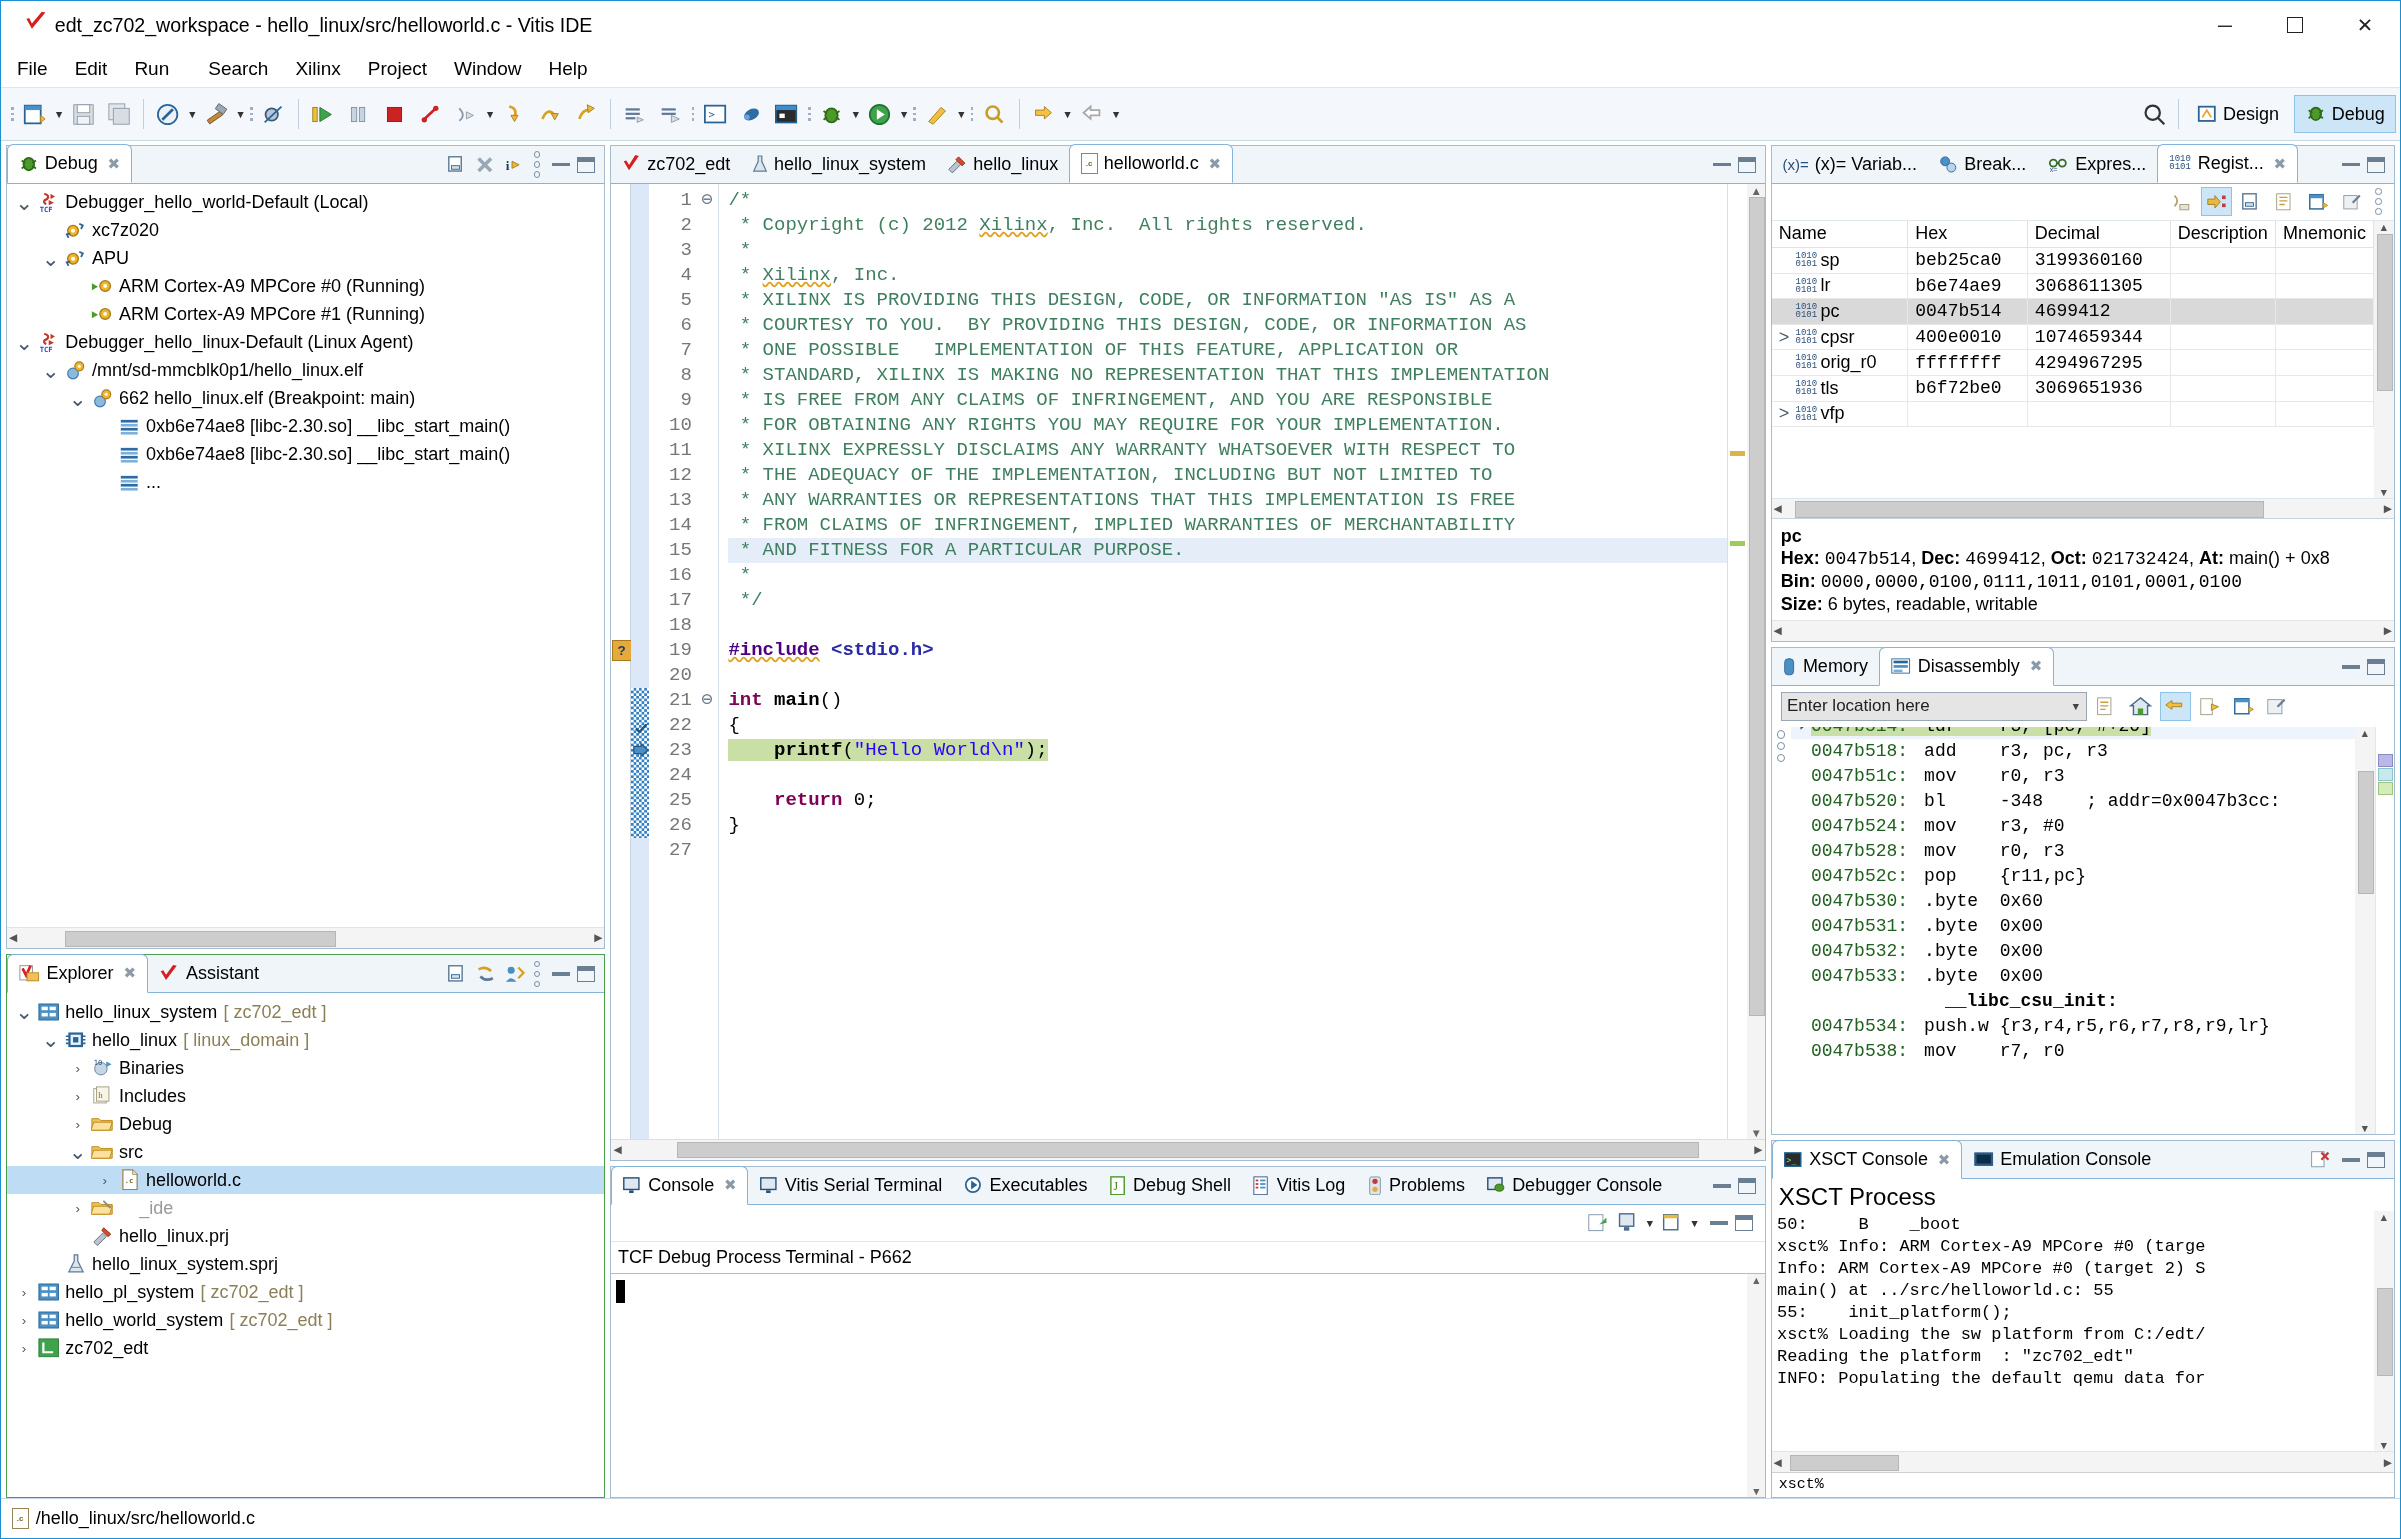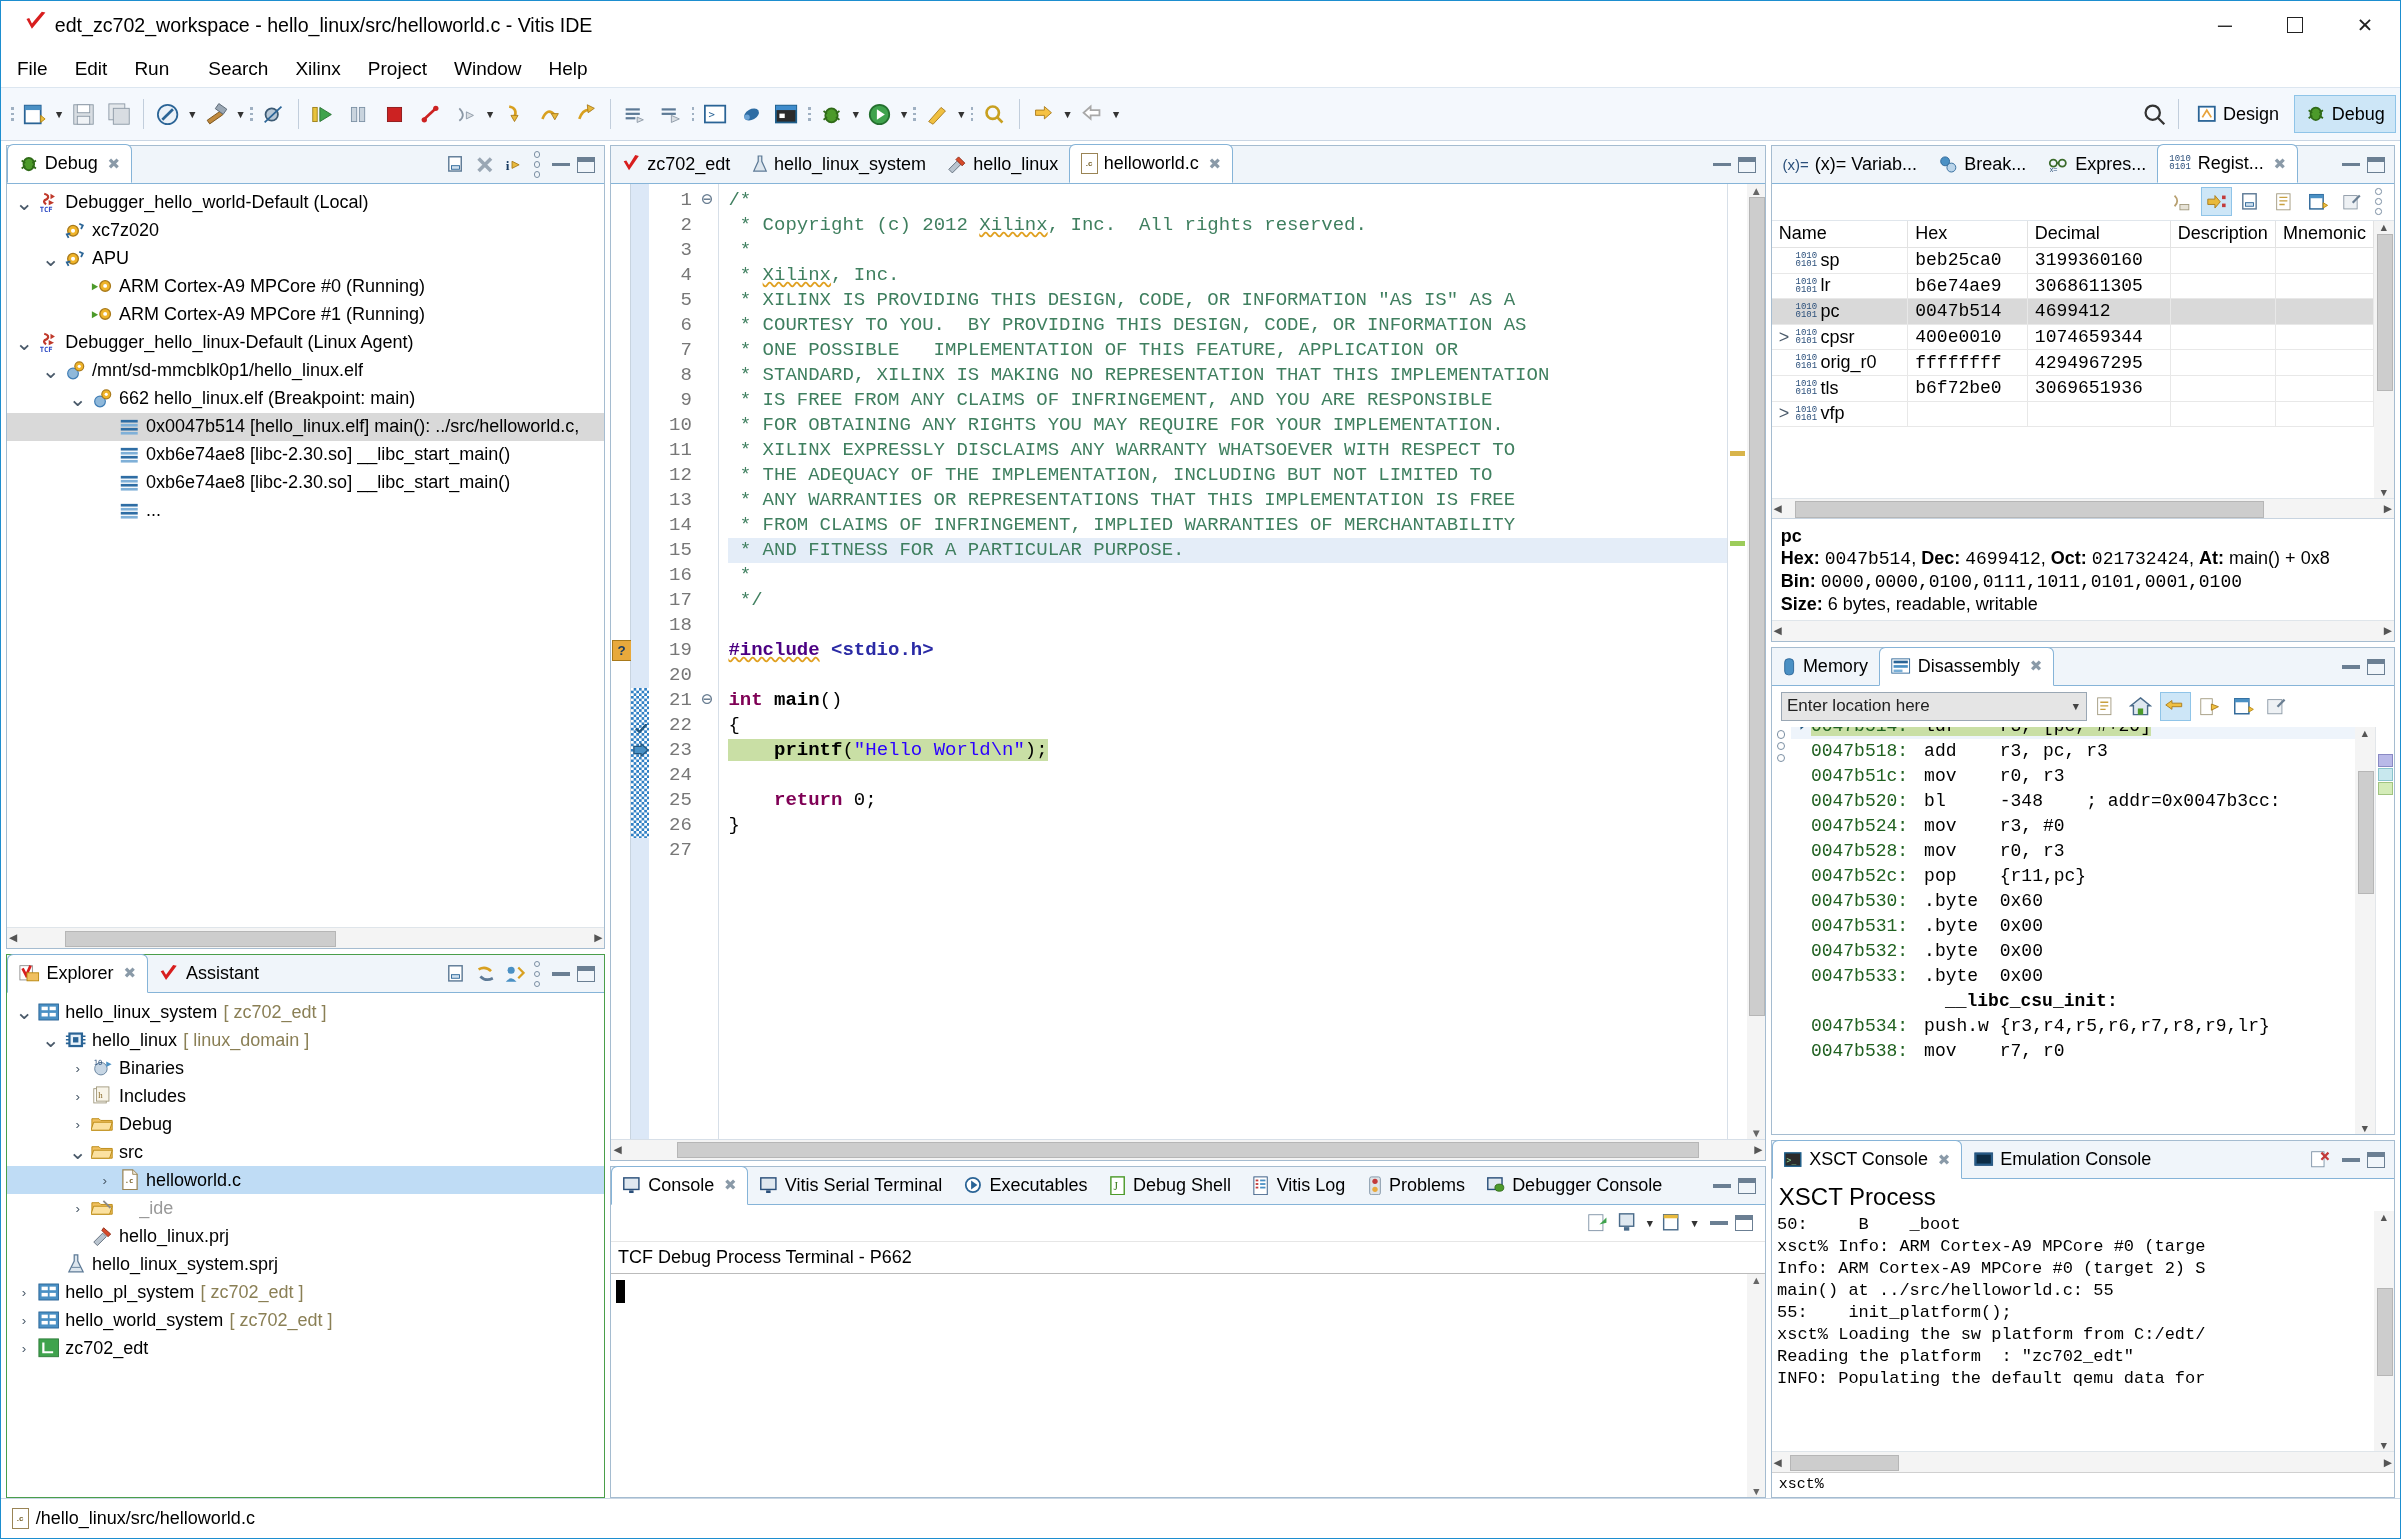--- a/index.html
+++ b/index.html
@@ -512,32 +512,20 @@
               <div class="trow" style="padding-left: 59px;">
                 <span class="arrow" style="font-size: 21.4px; line-height: 12.5px;">⌄</span>
                 <span class="tico">
                   <svg width="21.4" height="19.6" viewBox="0 0 24 22">
                     <circle cx="9" cy="14" r="6" fill="#8fb8da" stroke="#3f7db5" stroke-width="1.3"></circle>
                     <circle cx="16" cy="6" r="5" fill="#f0b429" stroke="#a8791a" stroke-width="1.3"></circle>
                     <circle cx="16" cy="6" r="1.8" fill="#fff"></circle>
                   </svg>
                 </span>
                 <span class="tlbl">662 hello_linux.elf (Breakpoint: main)</span>
-              </div>
-              <div class="trow sel" style="padding-left: 86px;">
-                <span class="arrow"></span>
-                <span class="tico">
-                  <svg width="21.4" height="18" viewBox="0 0 24 20">
-                    <rect x="2" y="2" width="19" height="3" fill="#2e6da4"></rect>
-                    <rect x="2" y="6.5" width="19" height="3" fill="#7fb0d8"></rect>
-                    <rect x="2" y="11" width="19" height="3" fill="#2e6da4"></rect>
-                    <rect x="2" y="15.5" width="19" height="3" fill="#7fb0d8"></rect>
-                  </svg>
-                </span>
-                <span class="tlbl">0x0047b514 [hello_linux.elf] main(): ../src/helloworld.c,</span>
               </div>
               <div class="trow" style="padding-left: 86px;">
                 <span class="arrow"></span>
                 <span class="tico">
                   <svg width="21.4" height="18" viewBox="0 0 24 20">
                     <rect x="2" y="2" width="19" height="3" fill="#2e6da4"></rect>
                     <rect x="2" y="6.5" width="19" height="3" fill="#7fb0d8"></rect>
                     <rect x="2" y="11" width="19" height="3" fill="#2e6da4"></rect>
                     <rect x="2" y="15.5" width="19" height="3" fill="#7fb0d8"></rect>
                   </svg>

